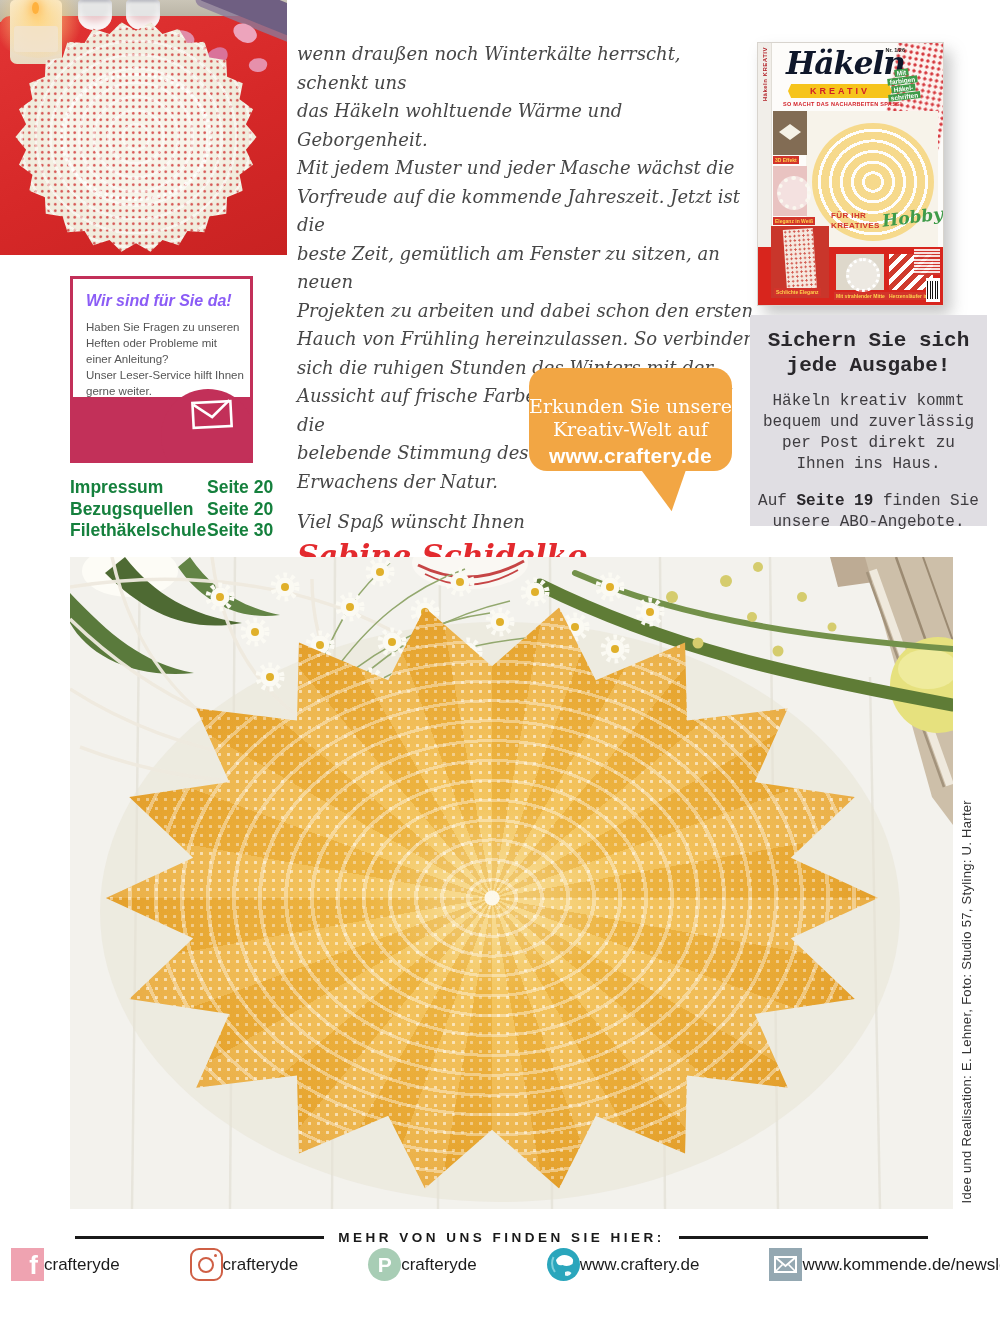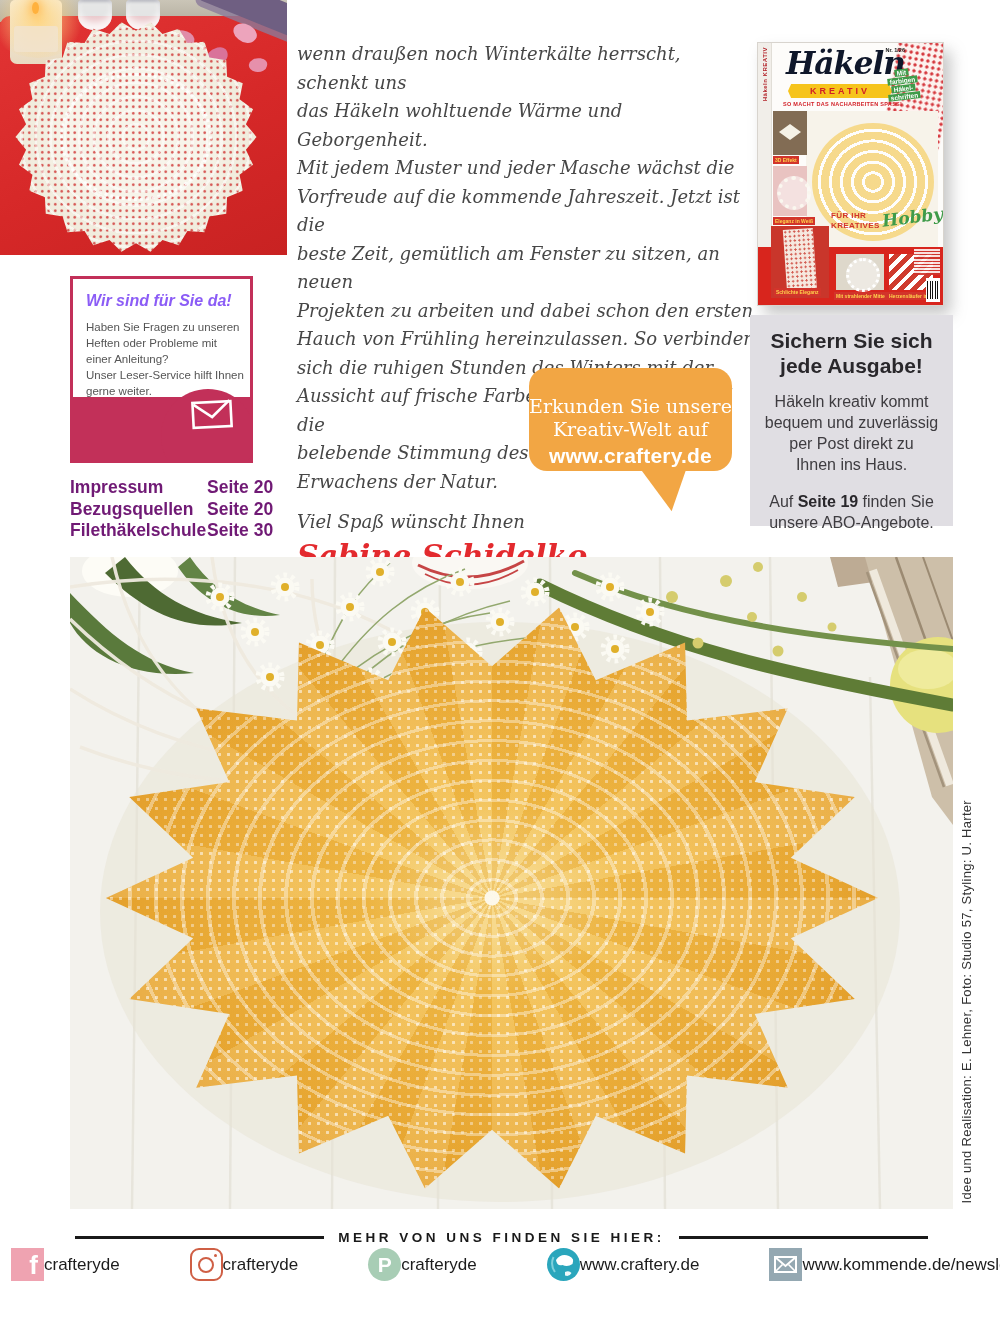--- a/index.html
+++ b/index.html
@@ -95,41 +95,41 @@
   .cov-cap4{left:76px;top:249px;}
   .cov-p5{position:absolute;left:131px;top:211px;width:44px;height:36px;
      background:repeating-linear-gradient(135deg,#fff 0 4px,#cf3b2e 4px 9px);}
   .cov-cap5{left:129px;top:249px;}
   .cov-prices{position:absolute;right:3px;top:206px;width:26px;height:26px;background:#fdf4f2;
      background-image:repeating-linear-gradient(rgba(0,0,0,0) 0 2px,#d0342c 2px 3.2px);opacity:.9;}
   .cov-barcode{position:absolute;right:3px;bottom:3px;width:14px;height:24px;background:#fff;
      background-image:repeating-linear-gradient(90deg,#111 0 1px,rgba(0,0,0,0) 1px 2.6px);background-size:12px 18px;background-position:1px 3px;background-repeat:no-repeat;}
 
   
-  .subscribe{position:absolute;left:750px;top:315px;width:203px;height:211px;background:#e0dee3;
-     box-sizing:border-box;padding:13px 6px;text-align:center;font-family:Liberation Sans, sans-serif;color:#3e3c40;}
+  .subscribe{position:absolute;left:750px;top:315px;width:237px;height:211px;background:#e0dee3;
+     box-sizing:border-box;padding:13px 6px;text-align:center;font-family:Liberation Mono, monospace;color:#3e3c40;}
   .sub-heading{margin:0 0 13px;font-size:21px;line-height:25px;color:#29272b;white-space:pre-line;font-weight:700;}
   .sub-body{margin:0 0 16px;font-size:16px;line-height:21px;white-space:pre-line;}
   .sub-note{font-size:16px;line-height:21px;}
   .sub-note b{font-weight:700;color:#29272b;}
 
   
   .service{position:absolute;left:70px;top:276px;width:183px;height:187px;background:#fff;
      border:3px solid #c23059;box-sizing:border-box;overflow:hidden;}
   .sv-heading{position:absolute;left:13px;top:13px;font-style:italic;font-weight:700;font-size:16px;color:#8b5cf6;}
   .sv-body{position:absolute;left:13px;top:40px;font-size:11.5px;line-height:16px;color:#555;white-space:pre-line;}
   .sv-band{position:absolute;left:0;right:0;bottom:0;height:63px;background:#c23059;}
   .sv-bump{position:absolute;left:88px;top:110px;width:94px;height:94px;border-radius:50%;background:#c23059;}
   .sv-env{position:absolute;left:116px;top:118px;}
   .sv-cta{position:absolute;left:11px;top:126px;width:128px;color:#fff;font-style:italic;font-weight:700;
      font-size:11px;line-height:14.5px;overflow-wrap:break-word;}
 
   
   .toc{position:absolute;left:70px;top:477px;width:230px;}
-  .toc-row{display:flex;font-weight:700;font-size:17.5px;line-height:21.5px;color:#701a75;}
+  .toc-row{display:flex;font-weight:700;font-size:17.5px;line-height:21.5px;color:#15803d;}
   .toc-label{width:137px;}
 
   
   .big-photo{position:absolute;left:70px;top:557px;width:883px;height:652px;overflow:hidden;background:#f3f2ed;}
   .scene{position:absolute;left:0;top:0;}
   .doily{position:absolute;left:28px;top:40px;width:788px;height:602px;
      background:
        radial-gradient(circle at 50% 50%,rgba(253,250,240,.95) 0 7px,rgba(255,255,255,0) 8px),
        repeating-radial-gradient(closest-side,rgba(255,255,255,0) 0 22px,rgba(255,255,255,.38) 22px 26px),
        repeating-conic-gradient(rgba(219,150,38,.22) 0 10deg,rgba(255,255,255,.12) 10deg 20deg),

